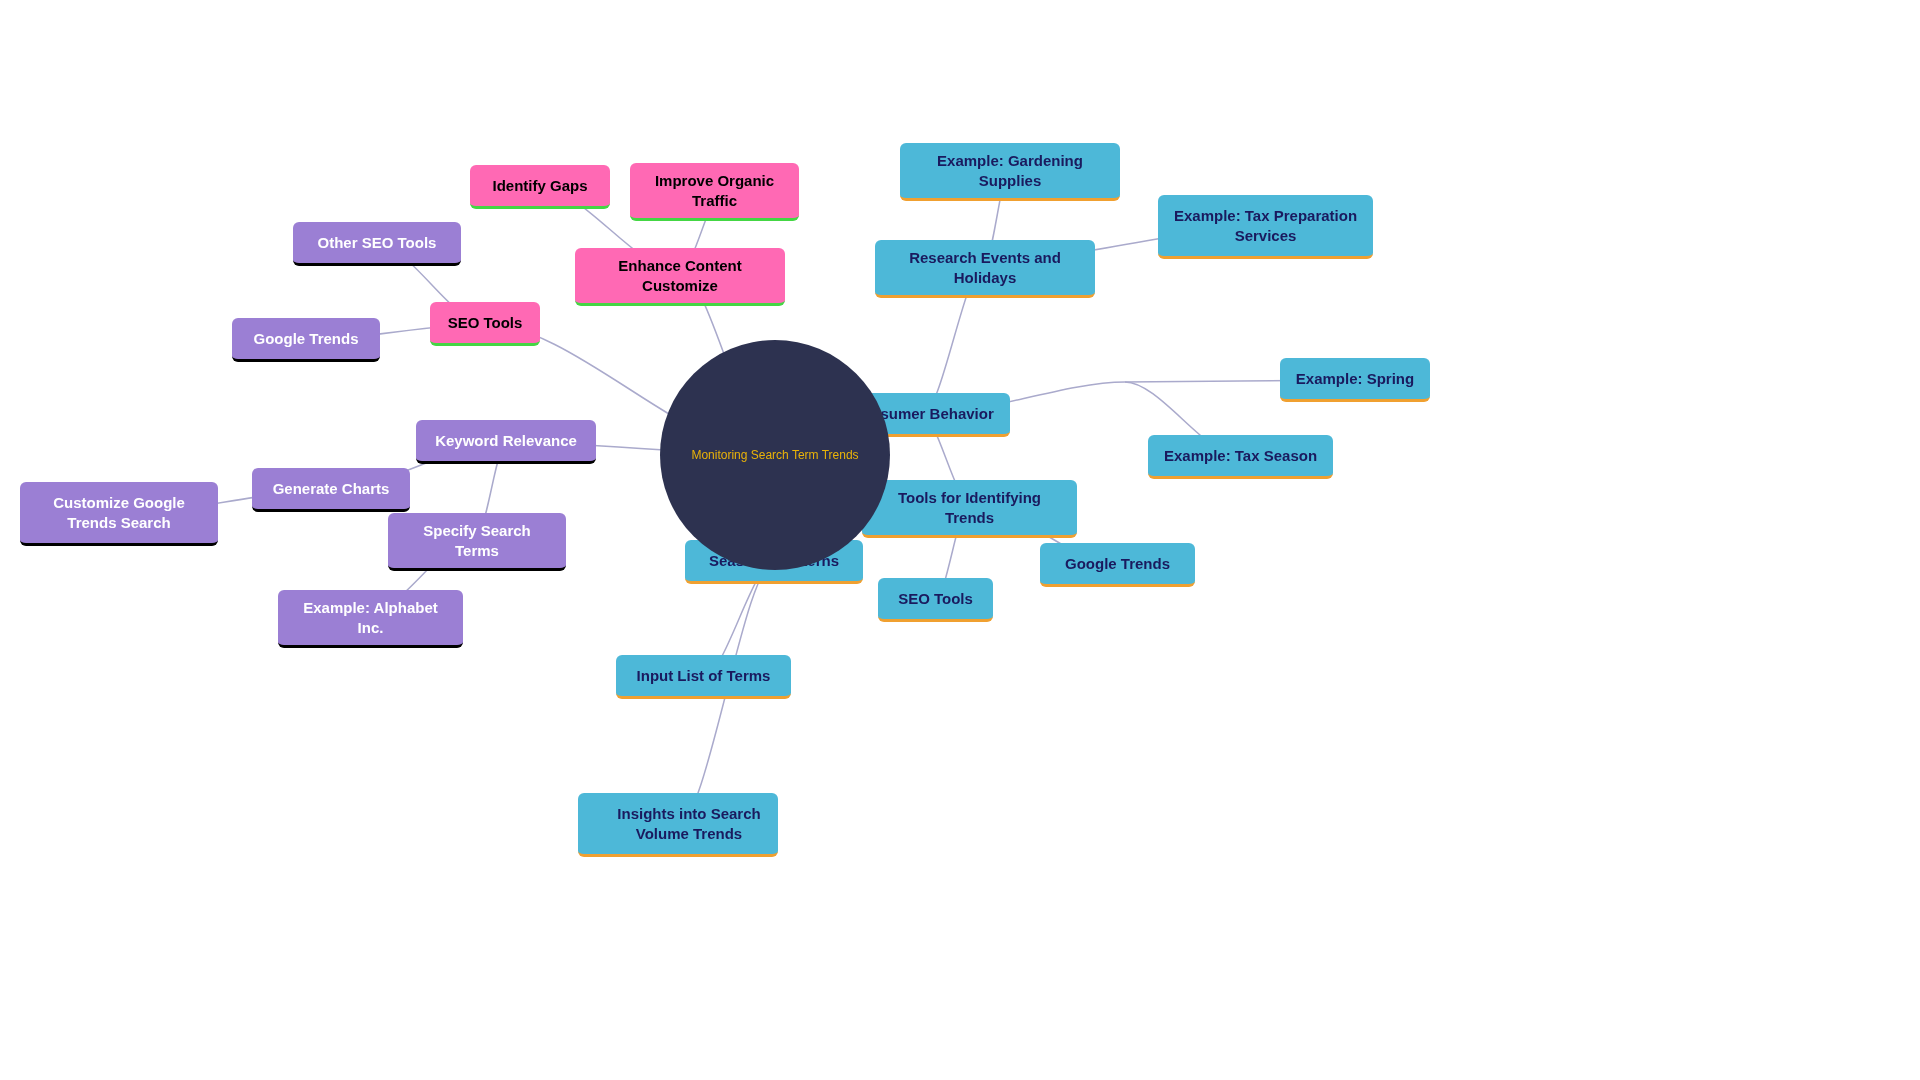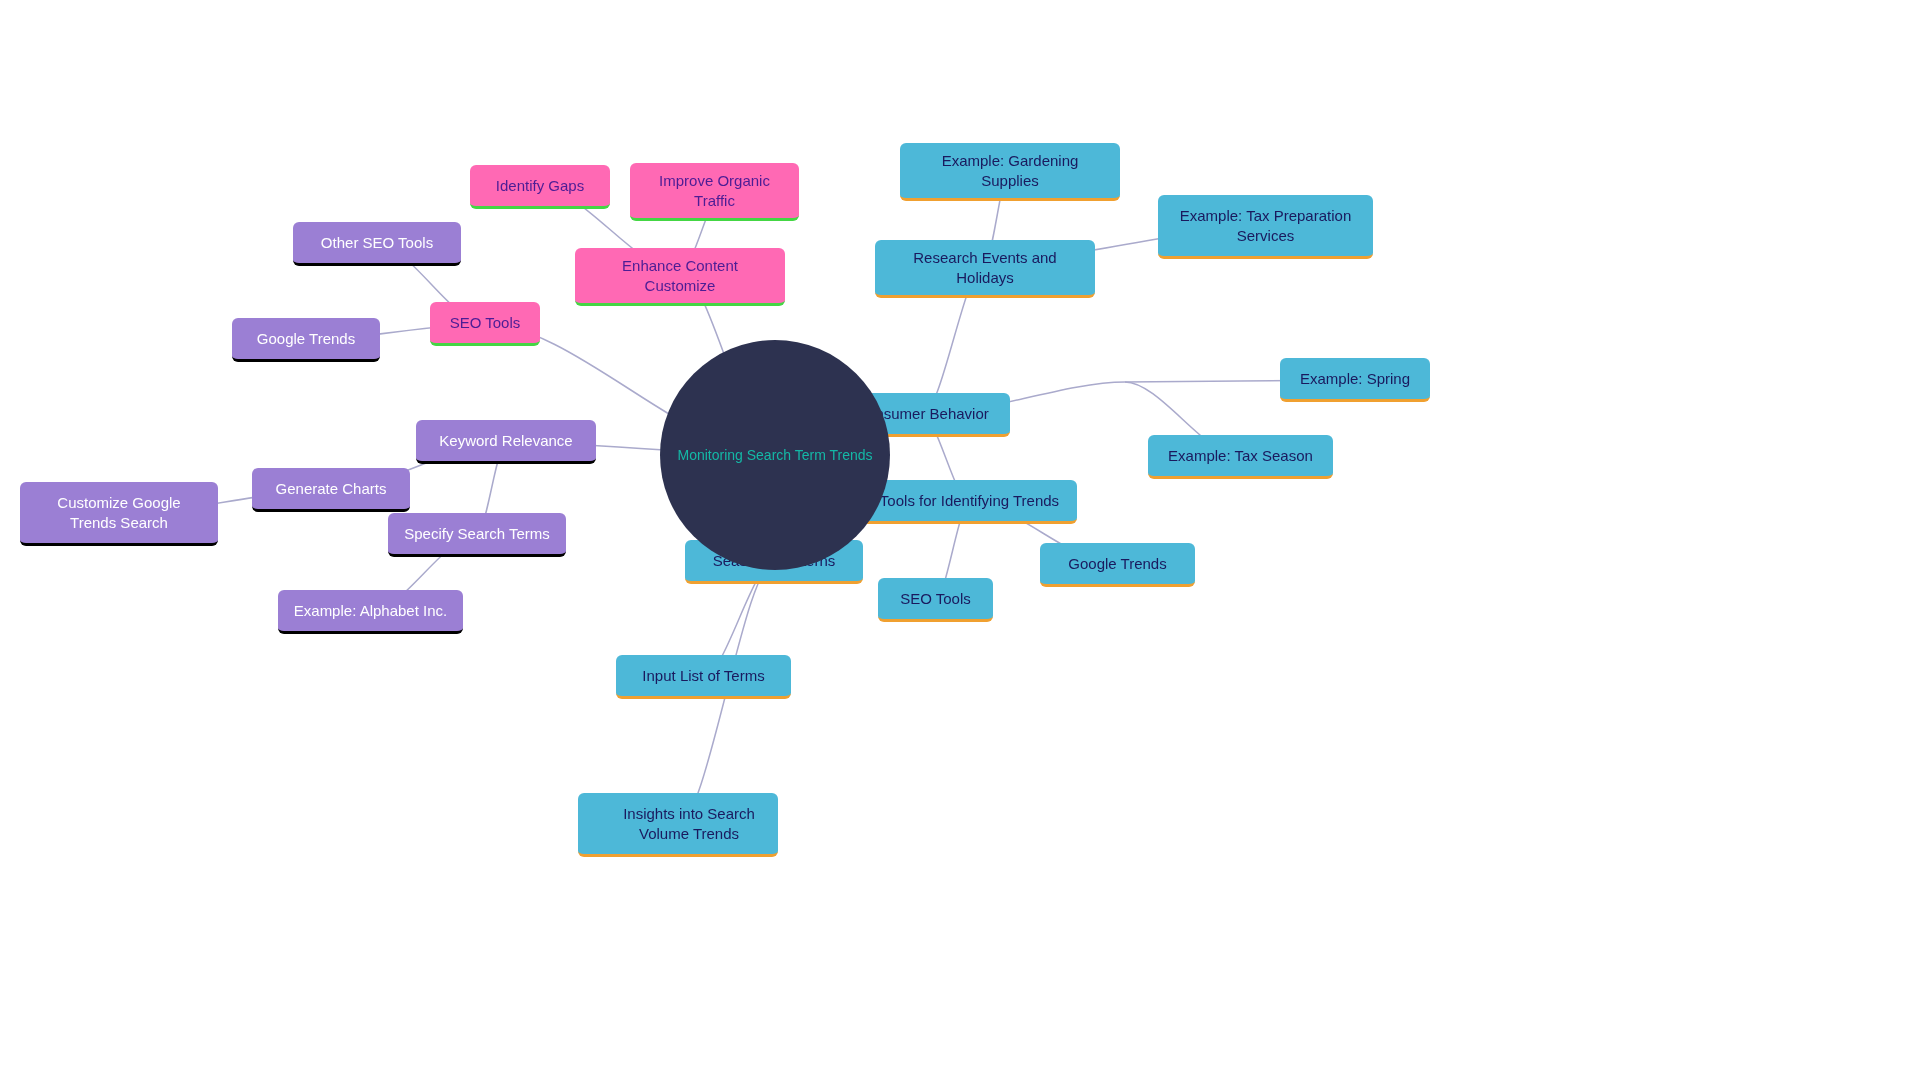--- a/index.html
+++ b/index.html
@@ -16,42 +16,42 @@
       top: 0; left: 0;
       width: 1920px;
       height: 1080px;
     }
     .node {
       position: absolute;
       border-radius: 6px;
       padding: 8px 14px;
       text-align: center;
       font-size: 15px;
-      font-weight: 400;
+      font-weight: 700;
       line-height: 1.3;
       display: flex;
       align-items: center;
       justify-content: center;
     }
     .node-center {
       position: absolute;
       border-radius: 50%;
       background: #2d3250;
-      color: #14b8a6;
+      color: #eab308;
       display: flex;
       align-items: center;
       justify-content: center;
       text-align: center;
-      font-size: 14px;
+      font-size: 12px;
       font-weight: 500;
       z-index: 10;
     }
     .node-pink {
       background: #ff69b4;
-      color: #4c1d95;
+      color: #000000;
       border-bottom: 3px solid #44d644;
     }
     .node-purple {
       background: #9b7fd4;
       color: #ffffff;
       border-bottom: 3px solid #000000;
     }
     .node-blue {
       background: #4db8d8;
       color: #1a1a5e;

